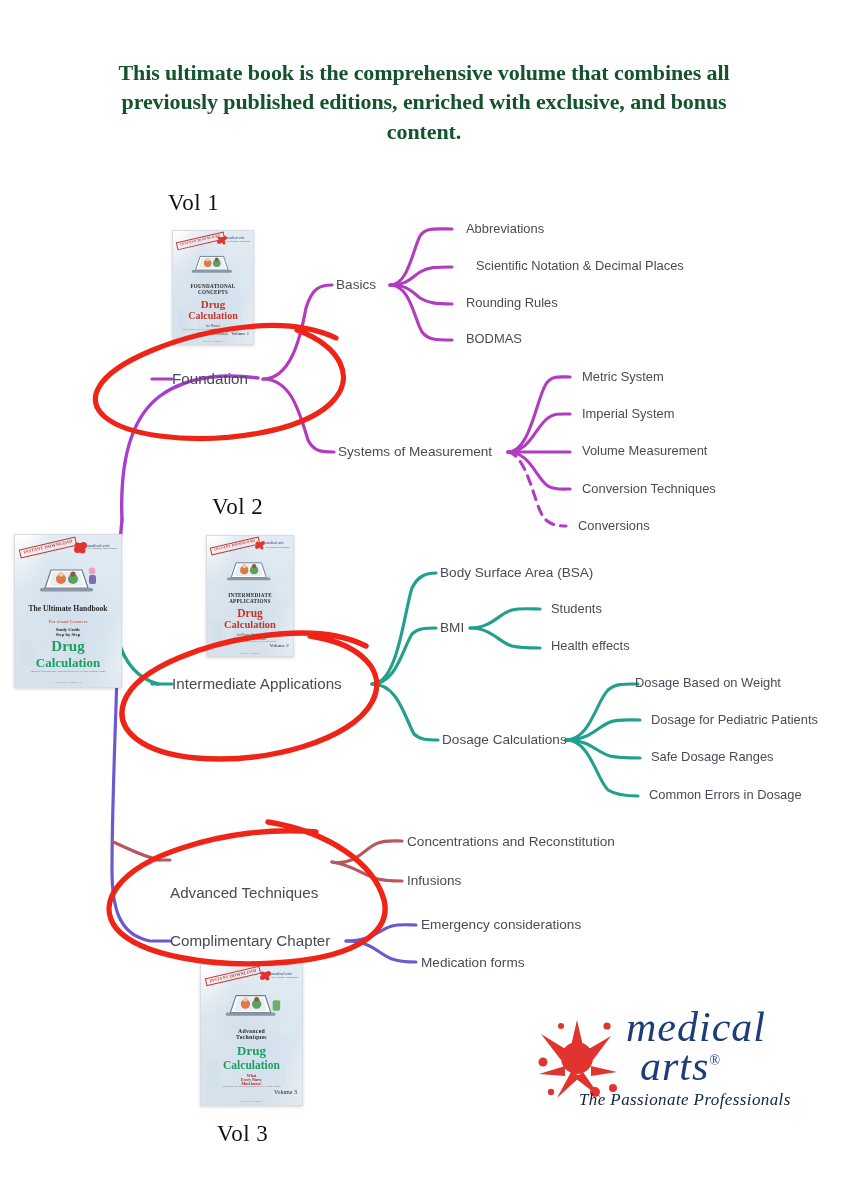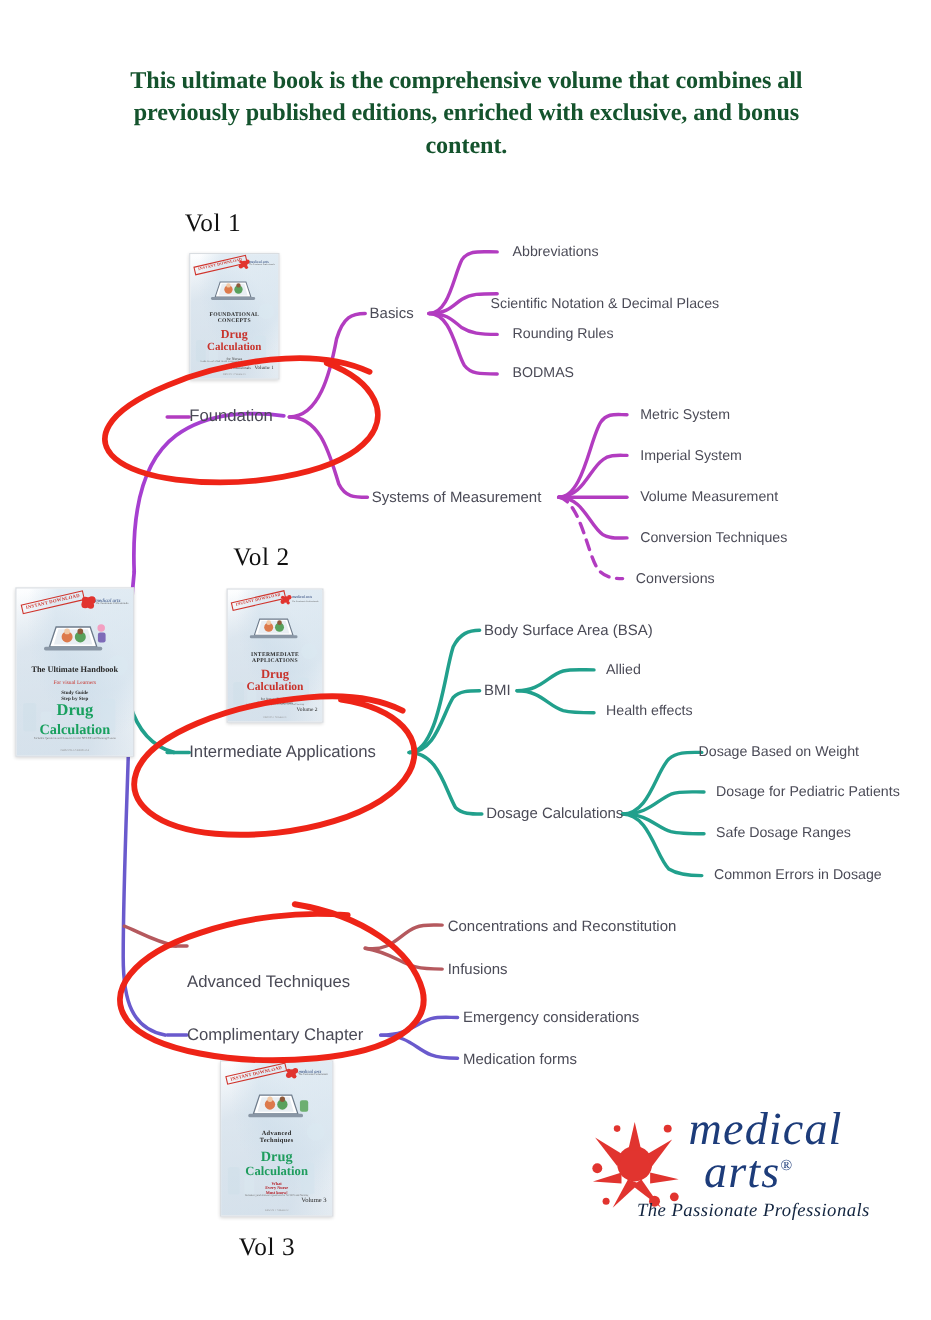--- a/index.html
+++ b/index.html
@@ -192,33 +192,33 @@
 
   <div class="nd lvl1" style="left:172px;top:370px;">Foundation</div>
   <div class="nd lvl1" style="left:172px;top:675px;">Intermediate Applications</div>
   <div class="nd lvl1" style="left:170px;top:884px;">Advanced Techniques</div>
   <div class="nd lvl1" style="left:170px;top:932px;">Complimentary Chapter</div>
 
   <div class="nd lvl2" style="left:336px;top:277px;">Basics</div>
   <div class="nd lvl2" style="left:338px;top:444px;">Systems of Measurement</div>
 
   <div class="nd lvl3" style="left:466px;top:222px;">Abbreviations</div>
-  <div class="nd lvl3" style="left:446px;top:259px;margin-top:10px;">Scientific Notation &amp; Decimal Places</div>
+  <div class="nd lvl3" style="left:476px;top:259px;">Scientific Notation &amp; Decimal Places</div>
   <div class="nd lvl3" style="left:466px;top:296px;">Rounding Rules</div>
   <div class="nd lvl3" style="left:466px;top:332px;">BODMAS</div>
 
   <div class="nd lvl3" style="left:582px;top:370px;">Metric System</div>
   <div class="nd lvl3" style="left:582px;top:407px;">Imperial System</div>
   <div class="nd lvl3" style="left:582px;top:444px;">Volume Measurement</div>
   <div class="nd lvl3" style="left:582px;top:482px;">Conversion Techniques</div>
   <div class="nd lvl3" style="left:578px;top:519px;">Conversions</div>
 
   <div class="nd lvl2" style="left:440px;top:565px;">Body Surface Area (BSA)</div>
   <div class="nd lvl2" style="left:440px;top:620px;">BMI</div>
-  <div class="nd lvl3" style="left:551px;top:602px;">Allied</div>
+  <div class="nd lvl3" style="left:551px;top:602px;">Students</div>
   <div class="nd lvl3" style="left:551px;top:639px;">Health effects</div>
 
   <div class="nd lvl2" style="left:442px;top:732px;">Dosage Calculations</div>
   <div class="nd lvl3" style="left:635px;top:676px;">Dosage Based on Weight</div>
   <div class="nd lvl3" style="left:651px;top:713px;">Dosage for Pediatric Patients</div>
   <div class="nd lvl3" style="left:651px;top:750px;">Safe Dosage Ranges</div>
   <div class="nd lvl3" style="left:649px;top:788px;">Common Errors in Dosage</div>
 
   <div class="nd lvl2" style="left:407px;top:834px;">Concentrations and Reconstitution</div>
   <div class="nd lvl2" style="left:407px;top:873px;">Infusions</div>

